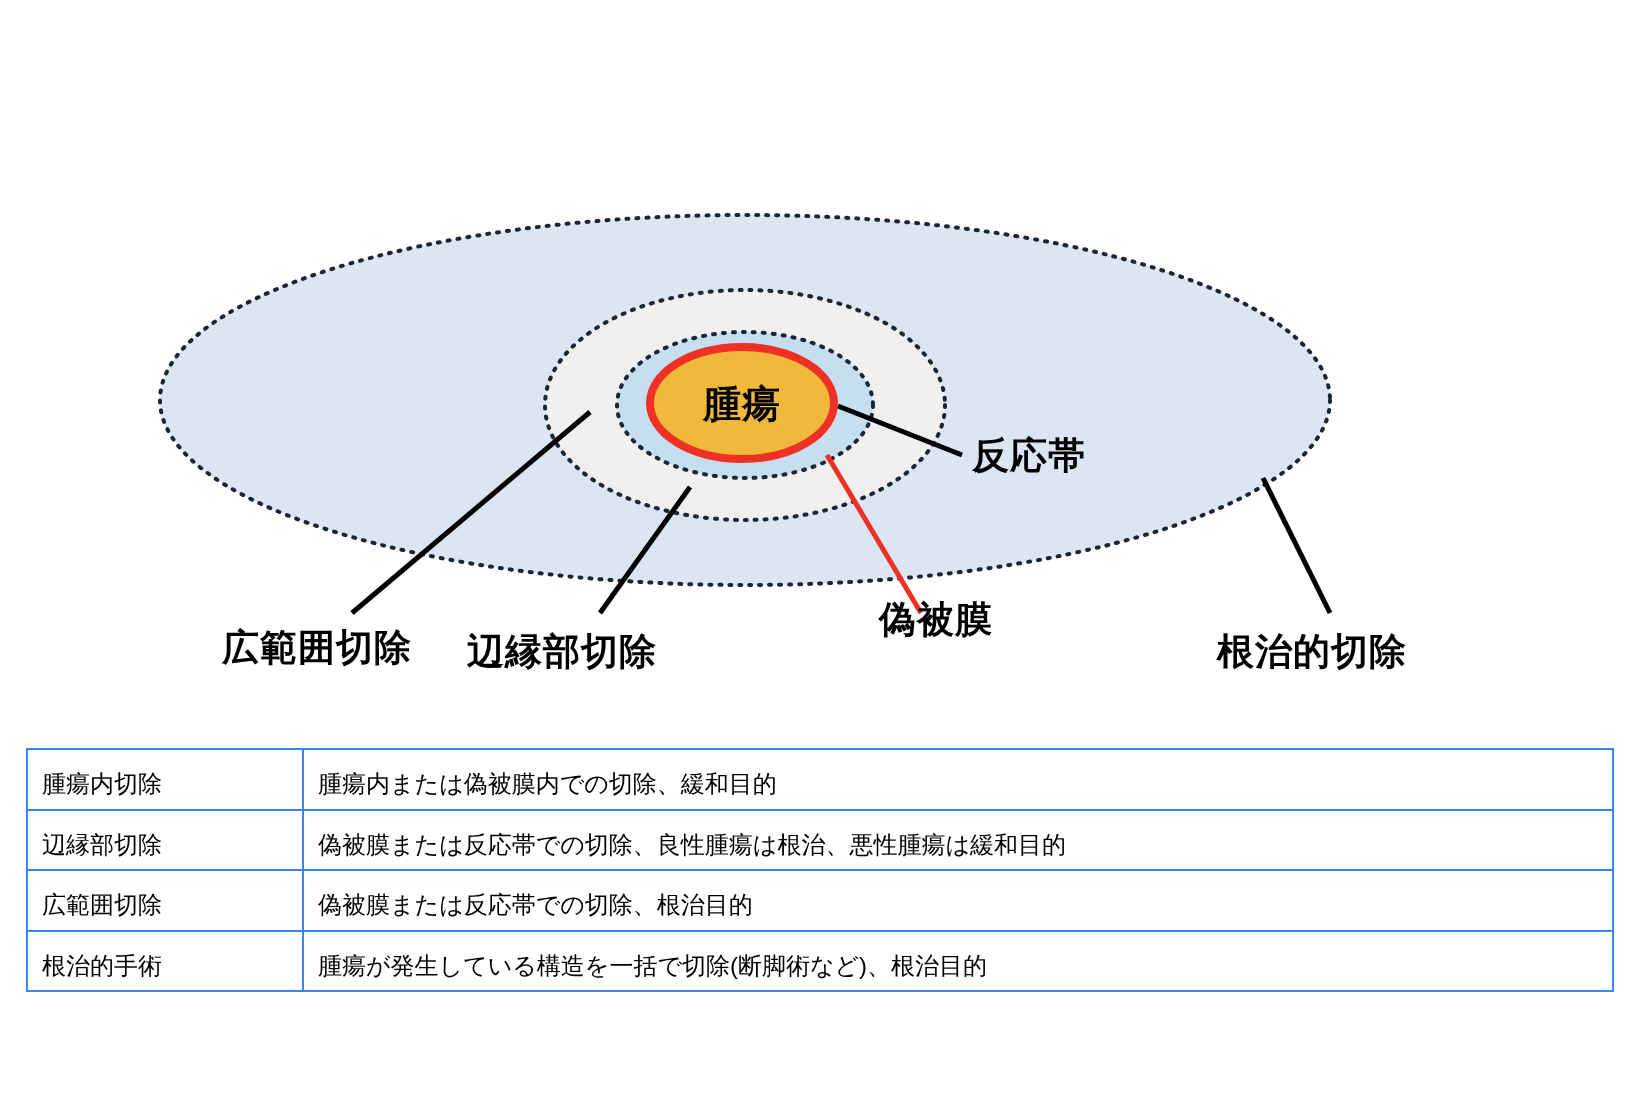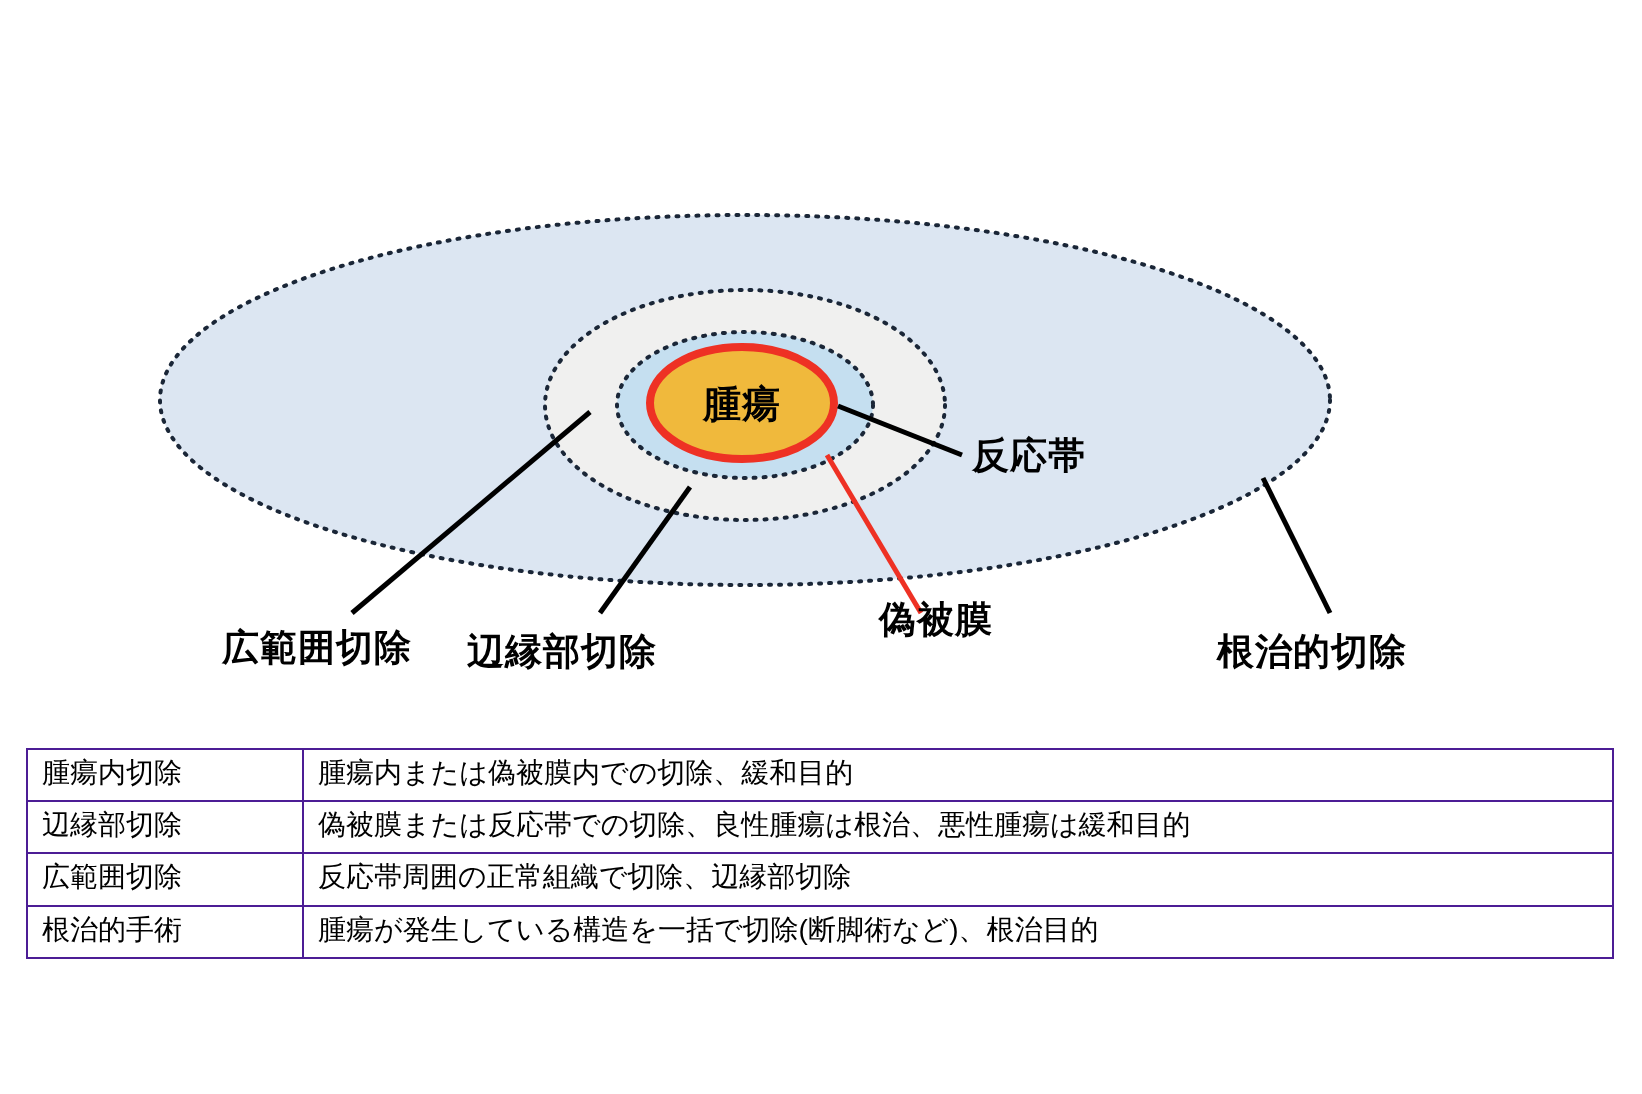--- a/index.html
+++ b/index.html
@@ -56,24 +56,24 @@
     top: 748px;
     width: 1588px;
   }
   table#resection-table {
     border-collapse: collapse;
     width: 1588px;
     table-layout: fixed;
     font-family: "Liberation Serif", "DejaVu Serif", serif;
   }
   table#resection-table td {
-    border: 2px solid #4c1d95;
-    font-size: 28px;
+    border: 2px solid #3b82f6;
+    font-size: 24px;
     line-height: 1.15;
-    padding: 7px 12px 11px 14px;
+    padding: 20px 12px 11px 14px;
     color: #000000;
     font-family: "Liberation Sans", "DejaVu Sans", sans-serif;
     font-weight: 400;
     white-space: nowrap;
     vertical-align: middle;
   }
   table#resection-table td.col-term {
     width: 248px;
   }
   table#resection-table td.col-desc {
@@ -125,21 +125,21 @@
       <tr>
         <td class="col-term">腫瘍内切除</td>
         <td class="col-desc">腫瘍内または偽被膜内での切除、緩和目的</td>
       </tr>
       <tr>
         <td class="col-term">辺縁部切除</td>
         <td class="col-desc">偽被膜または反応帯での切除、良性腫瘍は根治、悪性腫瘍は緩和目的</td>
       </tr>
       <tr>
         <td class="col-term">広範囲切除</td>
-        <td class="col-desc">反応帯周囲の正常組織で切除、辺縁部切除</td>
+        <td class="col-desc">偽被膜または反応帯での切除、根治目的</td>
       </tr>
       <tr>
         <td class="col-term">根治的手術</td>
         <td class="col-desc">腫瘍が発生している構造を一括で切除(断脚術など)、根治目的</td>
       </tr>
     </tbody>
   </table>
 </div>
 
 </body></html>

